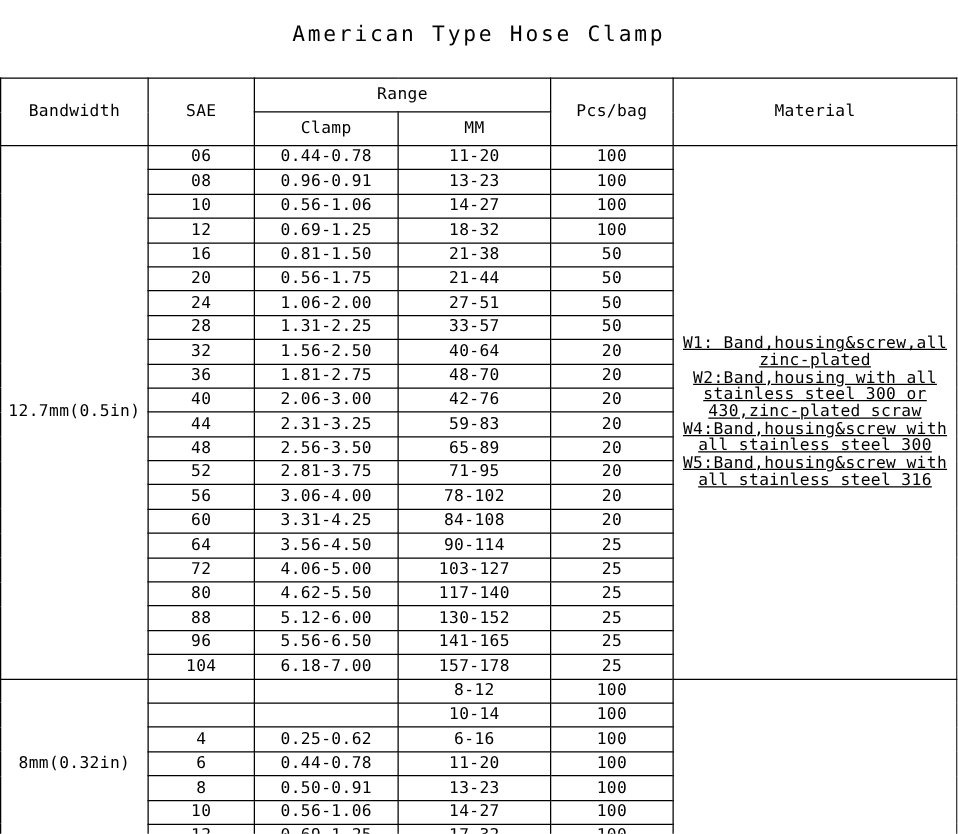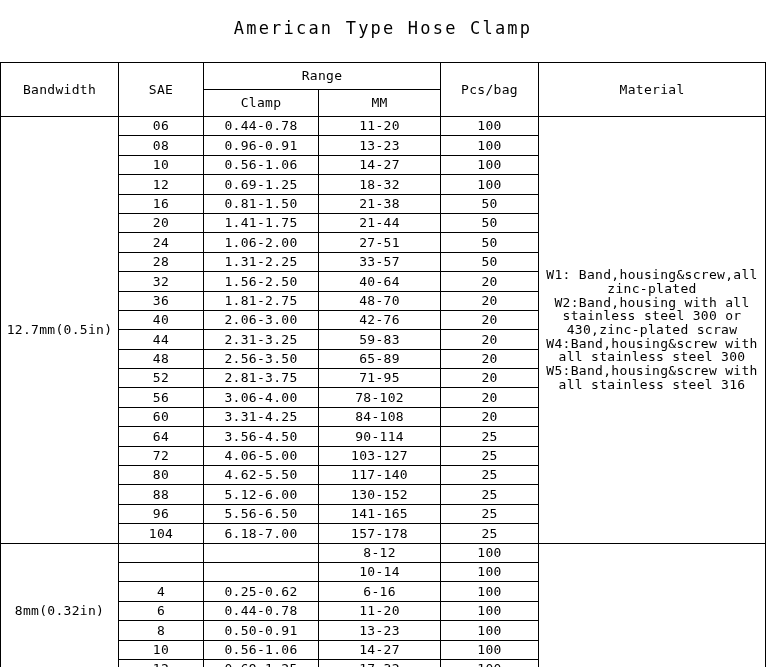--- a/index.html
+++ b/index.html
@@ -72,21 +72,21 @@
     letter-spacing: 0.2px;
     margin-left: 32px;
   }
   td.material-cell {
     font-size: 12.5px;
     line-height: 1.42;
     white-space: normal;
     padding: 0 6px;
     letter-spacing: 0.1px;
   }
-  td.material-cell .mline { display: block; }
+  td.material-cell .mline { display: block; text-decoration: underline; }
   td.empty { }
 </style>
 </head>
 <body>
 
 <div class="page">
 
   <div class="title">American Type Hose Clamp</div>
 
   <table class="clamp-table">
@@ -149,21 +149,21 @@
           <td>100</td>
         </tr>
         <tr>
           <td>16</td>
           <td>0.81-1.50</td>
           <td>21-38</td>
           <td>50</td>
         </tr>
         <tr>
           <td>20</td>
-          <td>1.41-1.75</td>
+          <td>0.56-1.75</td>
           <td>21-44</td>
           <td>50</td>
         </tr>
         <tr>
           <td>24</td>
           <td>1.06-2.00</td>
           <td>27-51</td>
           <td>50</td>
         </tr>
         <tr>

